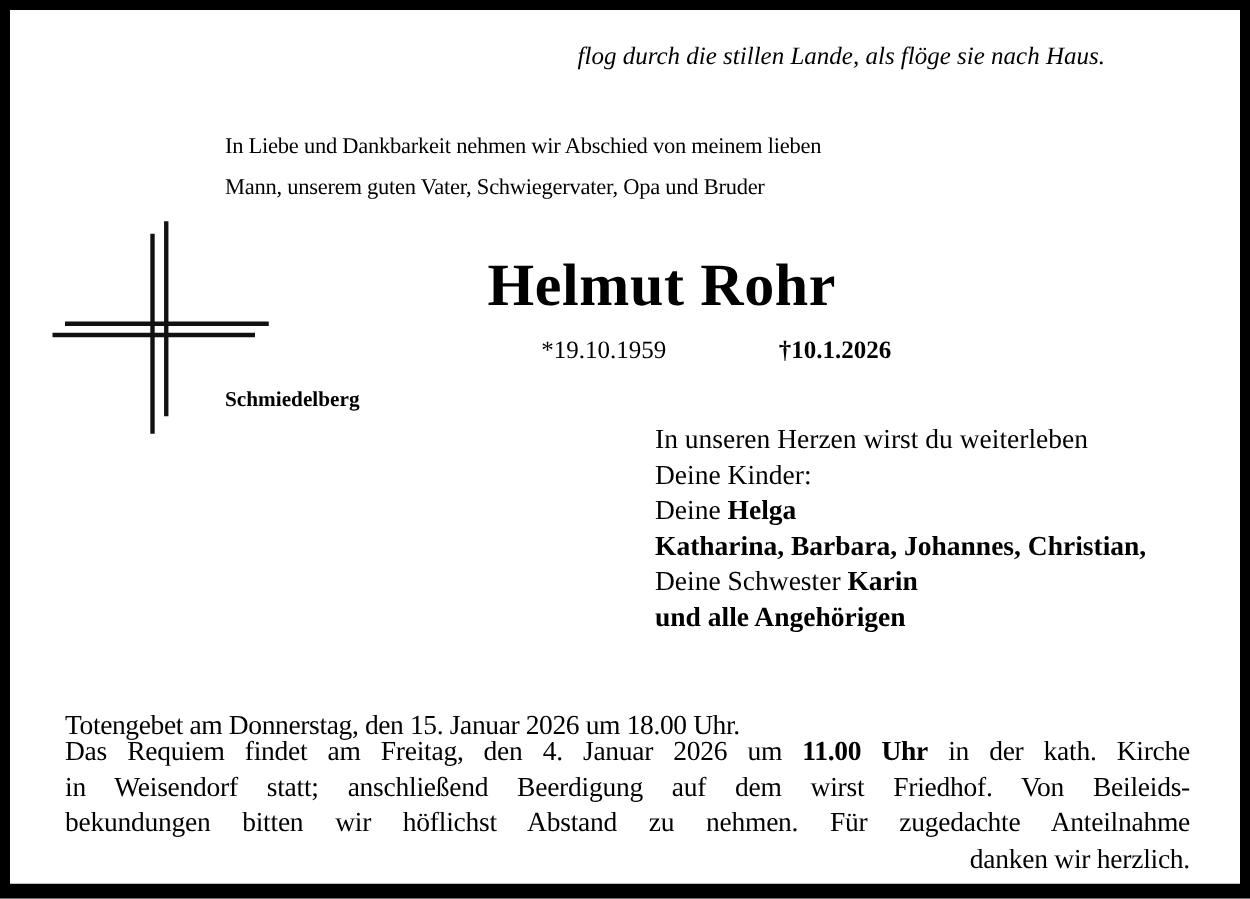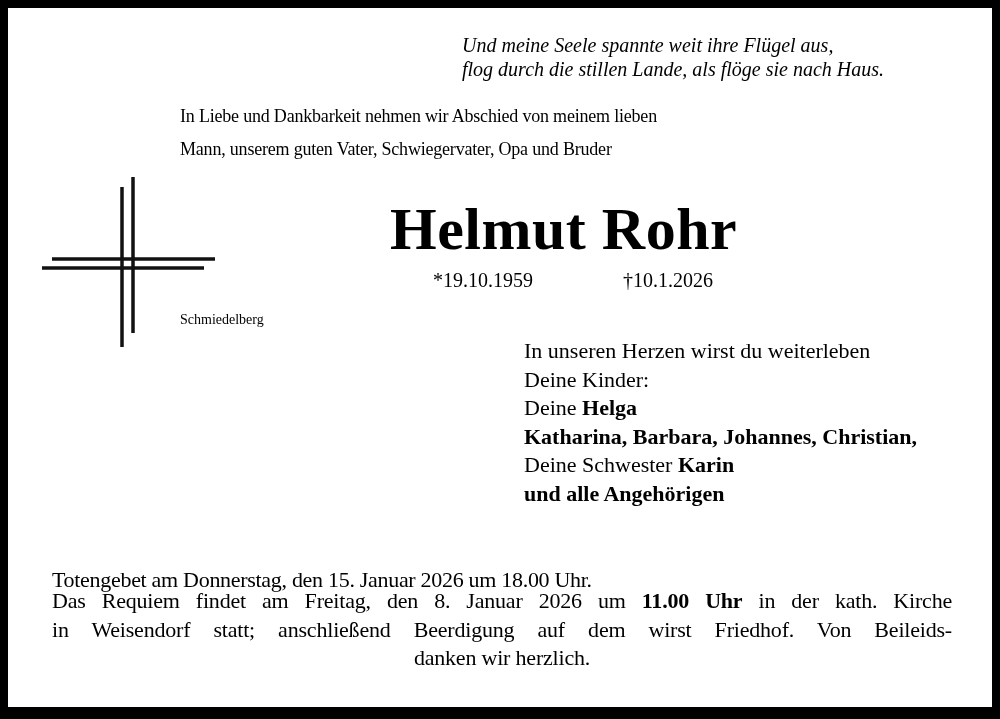--- a/index.html
+++ b/index.html
@@ -1,39 +1,38 @@
 <!DOCTYPE html>
 <html><head>
 <meta charset="utf-8">
 <style>
   html, body { margin:0; padding:0; background:#fff; }
   body { width:1000px; height:719px; position:relative; overflow:hidden; font-family:"Liberation Serif", "DejaVu Serif", serif; color:#000; }
   .frame { position:absolute; left:0; top:0; width:1000px; height:719px; box-sizing:border-box; border-style:solid; border-color:#000; border-width:8px 8px 12px 8px; background:#fff; }
   .abs { position:absolute; white-space:nowrap; }
   .poem { left:462px; top:33px; font-style:italic; font-size:20px; line-height:24px; }
   .intro { left:180px; top:100px; font-size:18px; line-height:33px; letter-spacing:-0.2px; }
-  .name { left:390px; top:192px; font-size:60px; font-weight:bold; line-height:74px; letter-spacing:0.5px; }
+  .name { left:390px; top:192px; font-size:48px; font-weight:bold; line-height:74px; letter-spacing:0.5px; }
   .birth { left:433px; top:267px; font-size:20px; line-height:26px; }
-  .death { left:623px; top:267px; font-size:20px; line-height:26px; }
-  .place { left:180px; top:305px; font-size:14px; font-weight:normal; line-height:30px; }
+  .death { left:623px; top:267px; font-size:20px; line-height:26px;font-weight:bold; }
+  .place { left:180px; top:305px; font-size:17px; font-weight:bold; line-height:30px; }
   .family { left:488px; top:337px; font-size:22px; line-height:28.5px; }
   .family .line { display:block;margin-left:36px; }
   .cross { position:absolute; left:30px; top:170px; width:200px; height:200px; }
   .prayer { left:52px; top:553px; font-size:22px; line-height:30px; letter-spacing:-0.3px;margin-top:12px; }
   .requiem { position:absolute; left:52px; top:587px; width:900px; font-size:22px; line-height:28.5px; text-align:justify; letter-spacing:-0.2px; }
   .requiem .jl { display:block; text-align:justify; text-align-last:justify; }
-  .requiem .ll { display:block; text-align:center; }
+  .requiem .ll { display:block; text-align:right; }
 </style>
 </head>
 <body>
 
 <div class="frame"></div>
 
 <div class="abs poem">
-  <div>Und meine Seele spannte weit ihre Flügel aus,</div>
   <div>flog durch die stillen Lande, als flöge sie nach Haus.</div>
 </div>
 
 <div class="abs intro">
   <div>In Liebe und Dankbarkeit nehmen wir Abschied von meinem lieben</div>
   <div>Mann, unserem guten Vater, Schwiegervater, Opa und Bruder</div>
 </div>
 
 <svg class="cross" viewBox="0 0 200 200">
   <line x1="92" y1="17" x2="92" y2="177" stroke="#111" stroke-width="3.5"></line>
@@ -52,16 +51,17 @@
   <span class="line">Deine Kinder:</span>
   <span class="line"><span>Deine </span><b>Helga</b></span>
   <b class="line">Katharina, Barbara, Johannes, Christian,</b>
   <span class="line"><span>Deine Schwester </span><b>Karin</b></span>
   <b class="line">und alle Angehörigen</b>
 </div>
 
 <div class="abs prayer">Totengebet am Donnerstag, den 15. Januar 2026 um 18.00 Uhr.</div>
 
 <div class="requiem">
-  <span class="jl"><span>Das Requiem findet am Freitag, den 8. Januar 2026 um </span><b>11.00 Uhr</b><span> in der kath. Kirche</span></span>
+  <span class="jl"><span>Das Requiem findet am Freitag, den 4. Januar 2026 um </span><b>11.00 Uhr</b><span> in der kath. Kirche</span></span>
   <span class="jl">in Weisendorf statt; anschließend Beerdigung auf dem wirst Friedhof. Von Beileids-</span>
+  <span class="jl">bekundungen bitten wir höflichst Abstand zu nehmen. Für zugedachte Anteilnahme</span>
   <span class="ll">danken wir herzlich.</span>
 </div>
 
 </body></html>

